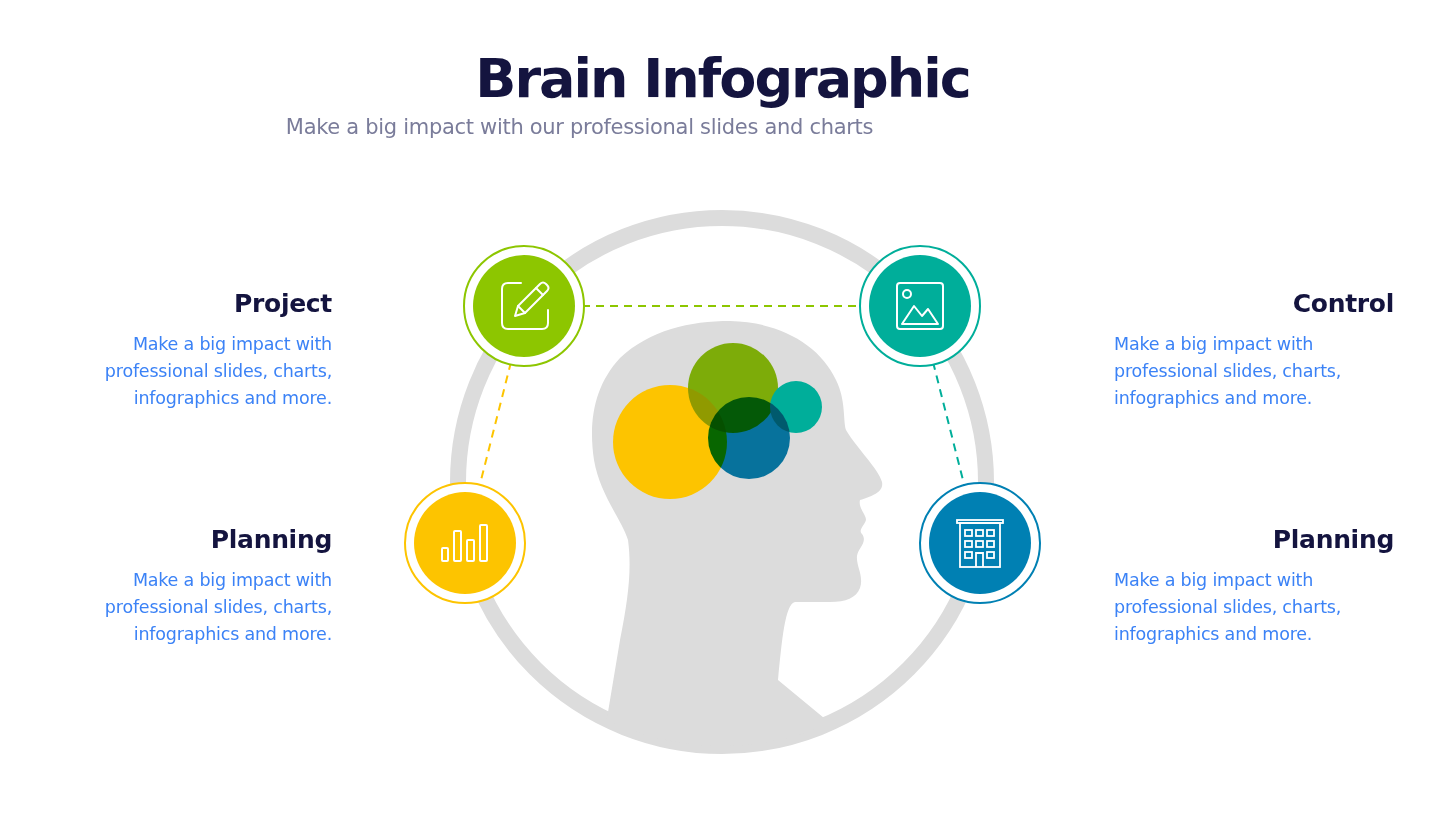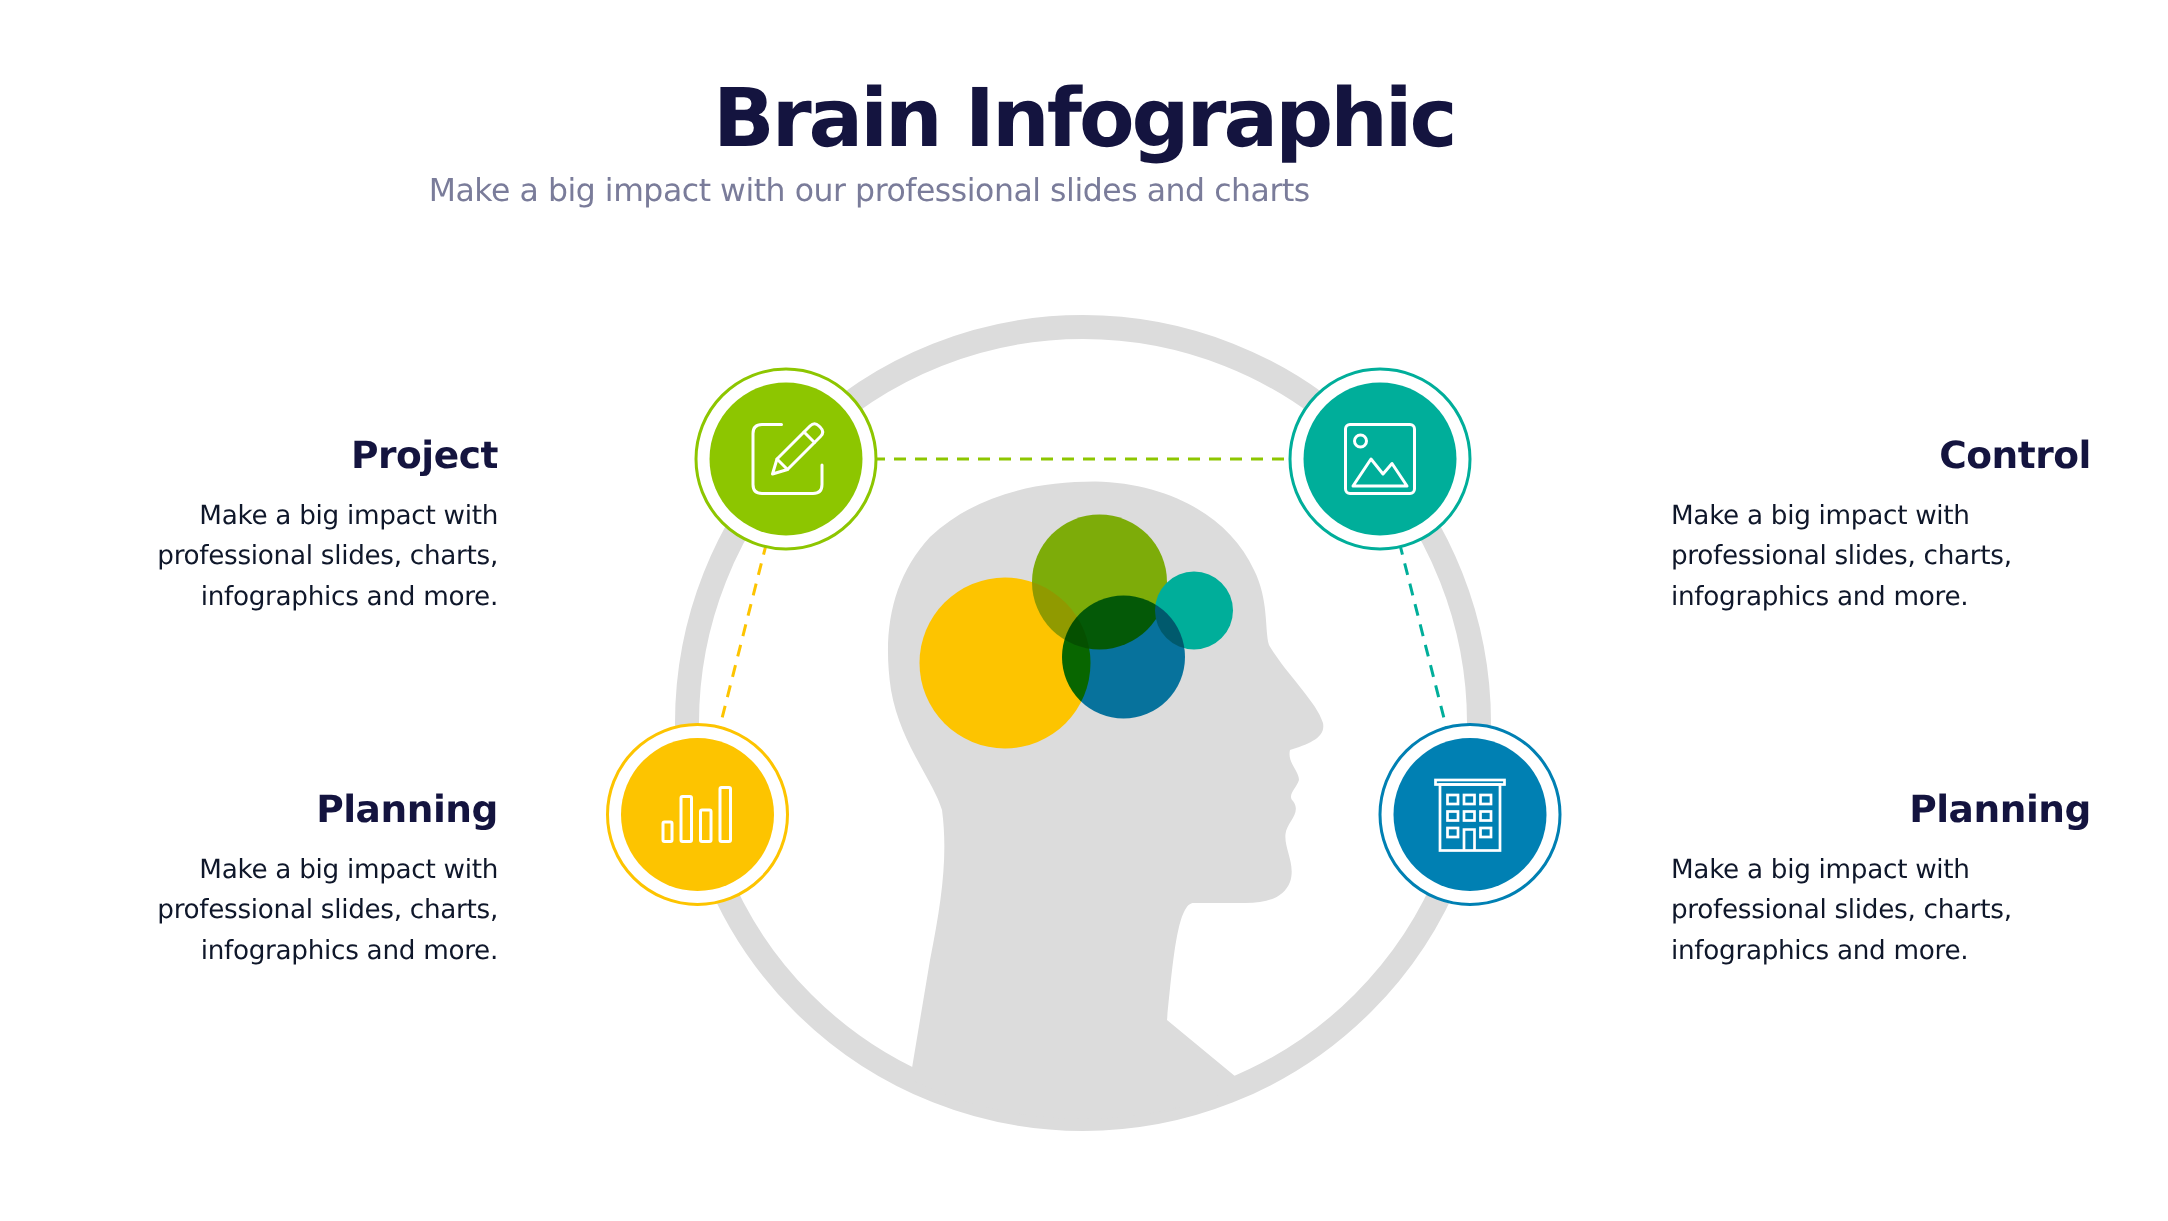--- a/index.html
+++ b/index.html
@@ -3,21 +3,21 @@
 <meta charset="utf-8">
 <style>
   html, body { margin: 0; padding: 0; background: #ffffff; }
   body { width: 1445px; height: 814px; position: relative; overflow: hidden; font-family: "DejaVu Sans", "Liberation Sans", sans-serif; }
   .title { position: absolute; left: 0; width: 1445px; top: 46px; text-align: center; font-size: 54px; font-weight: bold; color: #14143F; letter-spacing: -2px; line-height: 66px; }
   .subtitle { position: absolute; left: 0; width: 1159px; top: 113px; text-align: center; font-size: 21px; color: #7A7C9A; line-height: 28px; letter-spacing: -0.3px; }
   .block { position: absolute; width: 280px; }
   .block.left { text-align: right; }
   .block.right { text-align: left; }
   .block h3 { margin: 0; font-size: 25px; font-weight: bold; color: #14143F; line-height: 34px; letter-spacing: -0.3px; text-align: right; }
-  .block p { margin: 10px 0 0 0; font-size: 17.5px; color: #0f172a; line-height: 27px; letter-spacing: -0.2px; }
+  .block p { margin: 10px 0 0 0; font-size: 17.5px; color: #3b82f6; line-height: 27px; letter-spacing: -0.2px; }
   svg.diagram { position: absolute; left: 0; top: 0; }
 </style>
 </head>
 <body>
 
 <div class="title">Brain Infographic</div>
 <div class="subtitle">Make a big impact with our professional slides and charts</div>
 
 <div class="block left" style="left:52px; top:287px;">
   <h3>Project</h3>

